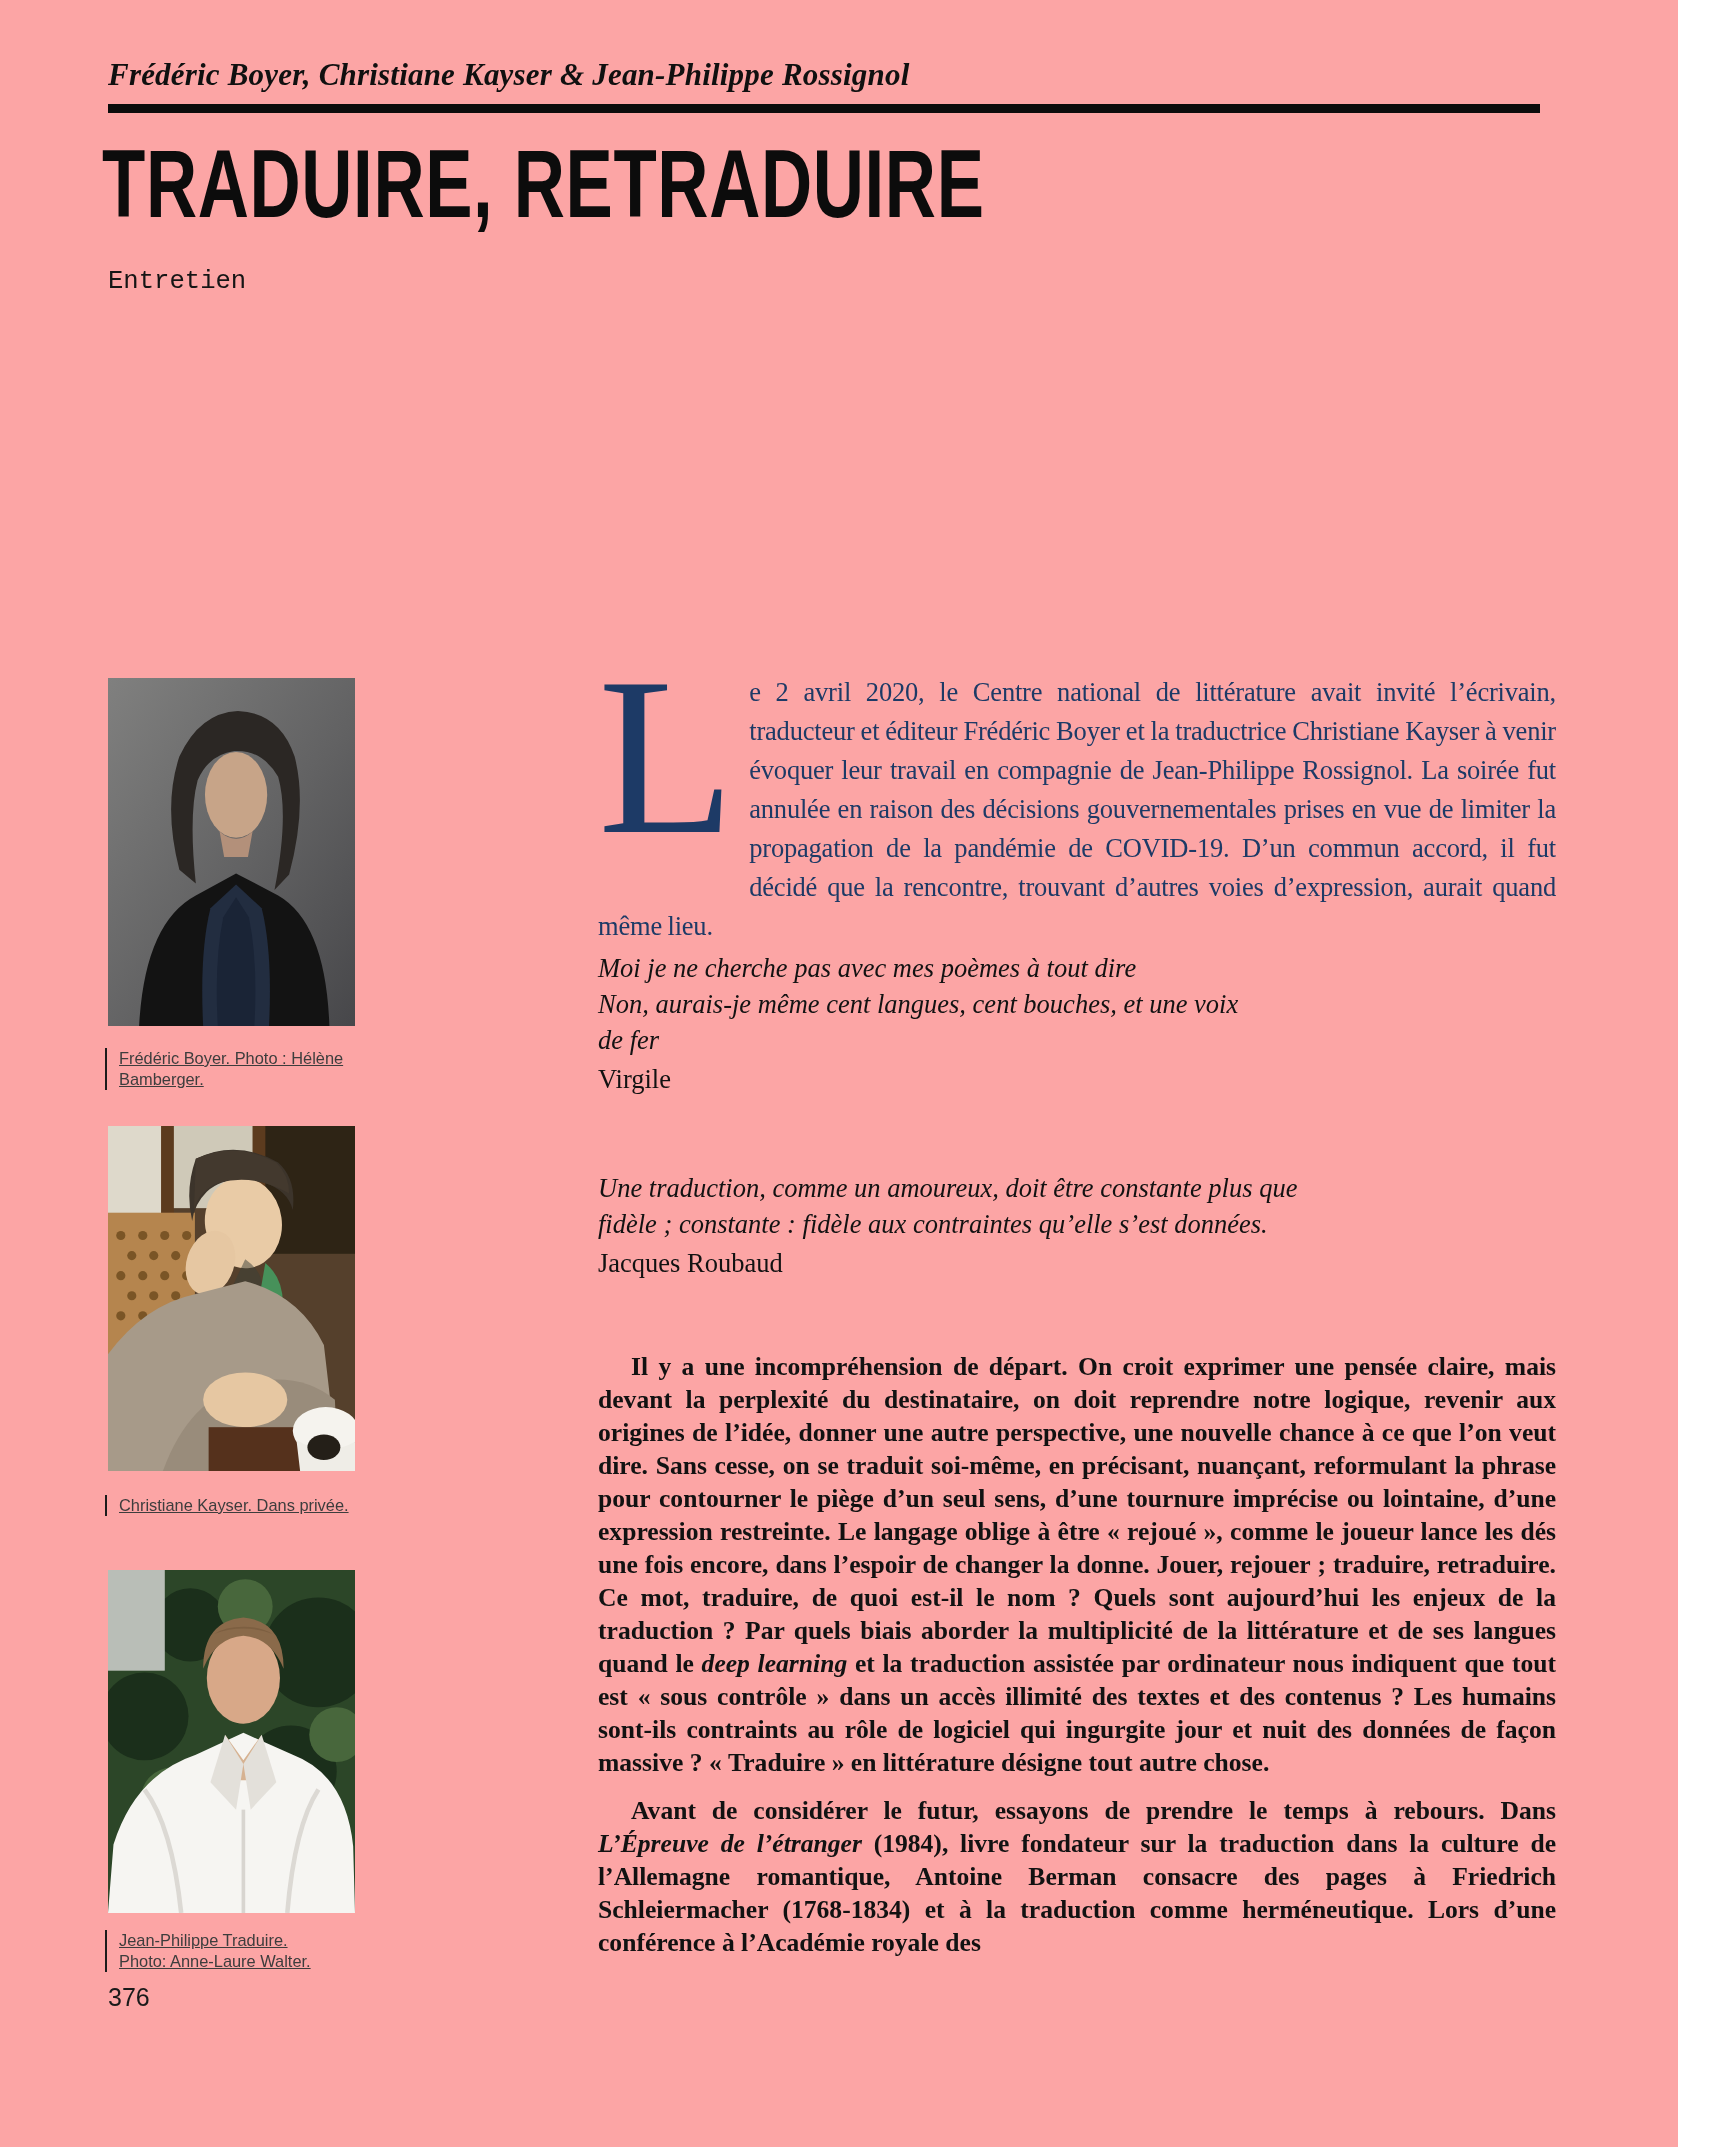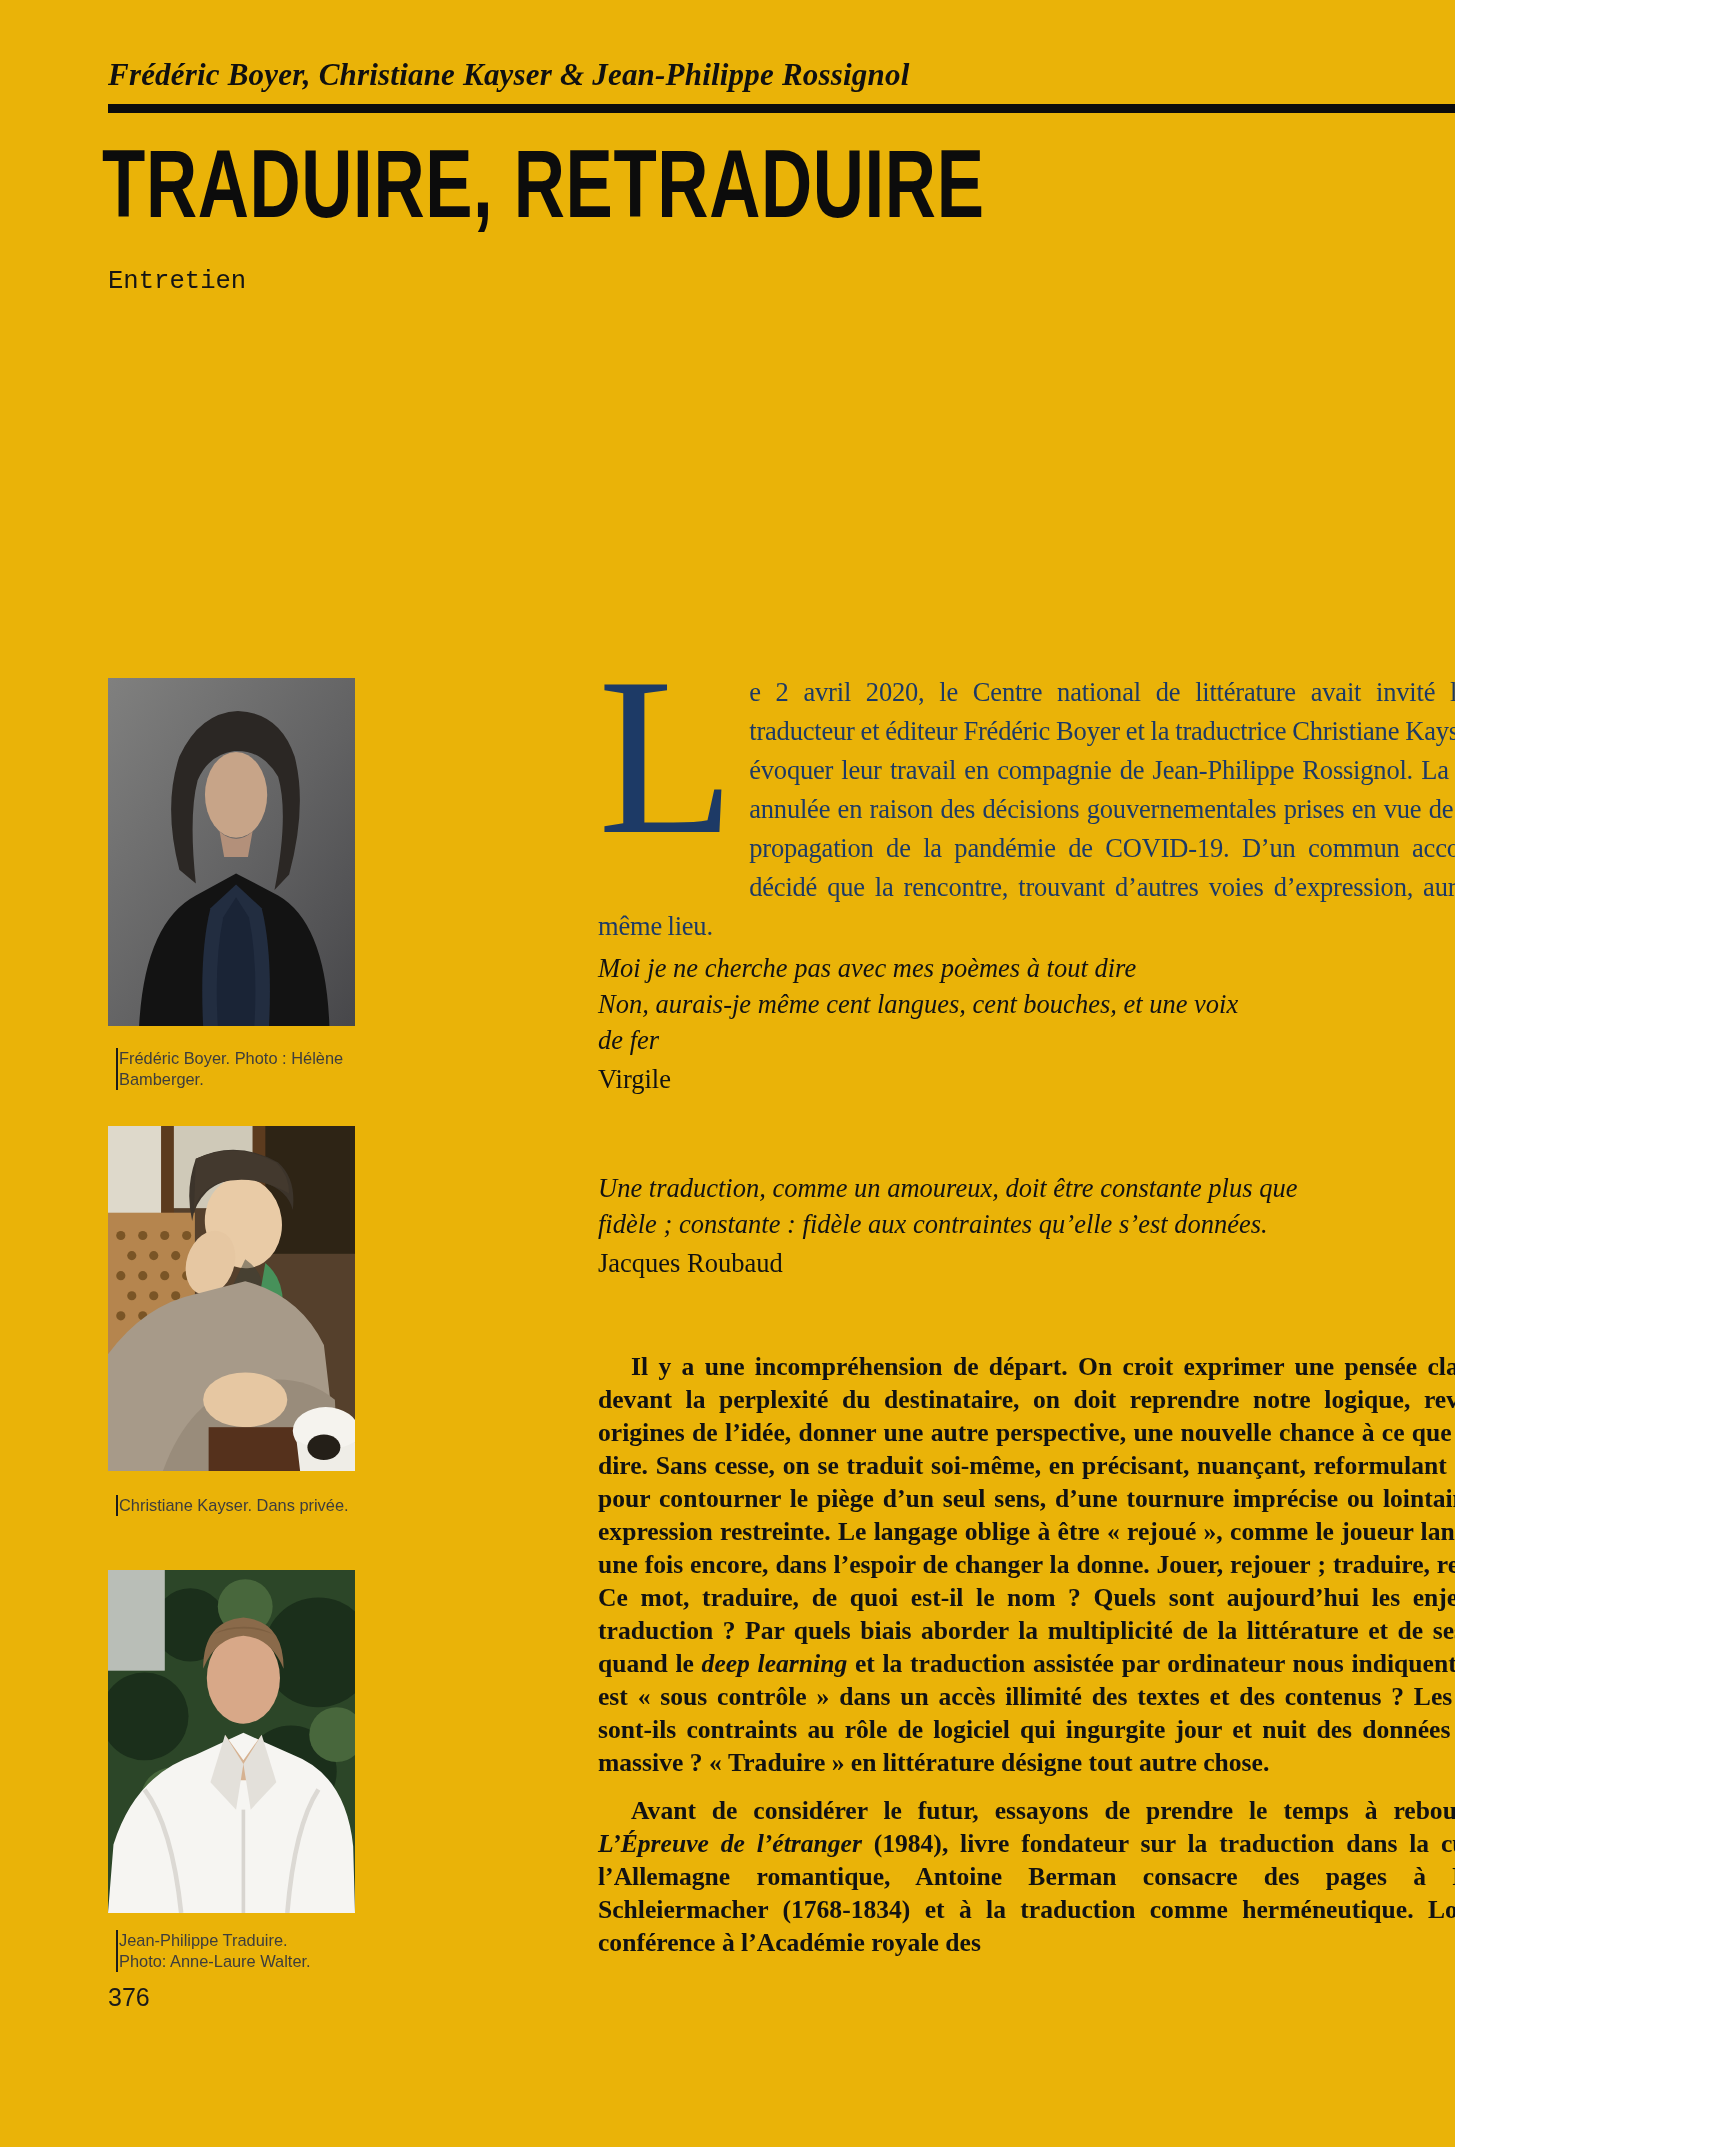--- a/index.html
+++ b/index.html
@@ -2,21 +2,21 @@
 <html lang="fr" style="--navy: #1d3a66; --ink: #141414; --caption: #3d3d3d;font-size:14.6px"><head>
 <meta charset="utf-8">
 <style>
   :root{
     --navy:#1d3a66;
     --ink:#141414;
     --caption:#3d3d3d;
   }
   html,body{margin:0;padding:0;background:#fff;}
   .page{
-    position:relative;width:1455px;height:2147px;background:#eab308;
+    position:relative;width:1678px;height:2147px;background:#fca5a5;
     font-family:"Liberation Serif",serif;color:var(--ink);overflow:hidden;
   }
   
   .authors{
     position:absolute;left:108px;top:58px;font-style:italic;font-weight:700;
     font-size:31px;line-height:1.1;letter-spacing:0.2px;color:#101010;white-space:nowrap;
   }
   .rule{position:absolute;left:108px;top:104px;width:1432px;height:9.1px;background:#0c0c0c;}
   .title{
     position:absolute;left:102px;top:133px;font-family:"Liberation Sans",sans-serif;
@@ -27,23 +27,23 @@
     position:absolute;left:108px;top:267px;font-family:Liberation Mono, monospace;
     font-size:25.6px;color:#151515;
   }
   
   .photo{position:absolute;left:108px;width:247px;overflow:hidden;background:#cfcfcf;}
   .photo svg{display:block;width:100%;height:100%;}
   #photo1{top:678px;height:348px;}
   #photo2{top:1126px;height:345px;}
   #photo3{top:1570px;height:343px;}
   .caption{
-    position:absolute;left:116px;width:249px;box-sizing:border-box;
+    position:absolute;left:105px;width:249px;box-sizing:border-box;
     font-family:"Liberation Sans",sans-serif;font-size:16.4px;line-height:21px;
-    color:var(--caption);border-left:2.7px solid #1c1c1c;padding-left:1px;
+    color:var(--caption);border-left:2.7px solid #1c1c1c;padding-left:12px;text-decoration:underline;
   }
   #cap1{top:1048px;}
   #cap2{top:1495px;}
   #cap3{top:1930px;}
   .pagenum{
     position:absolute;left:108px;top:1983px;font-family:"Liberation Sans",sans-serif;
     font-size:25px;color:#1a1a1a;
   }
   
   .column{position:absolute;left:598px;width:958px;}

